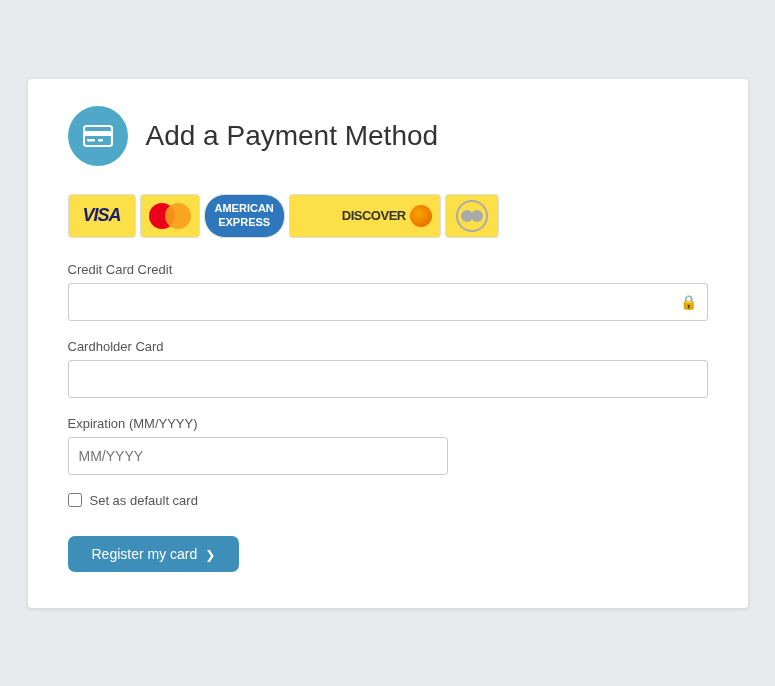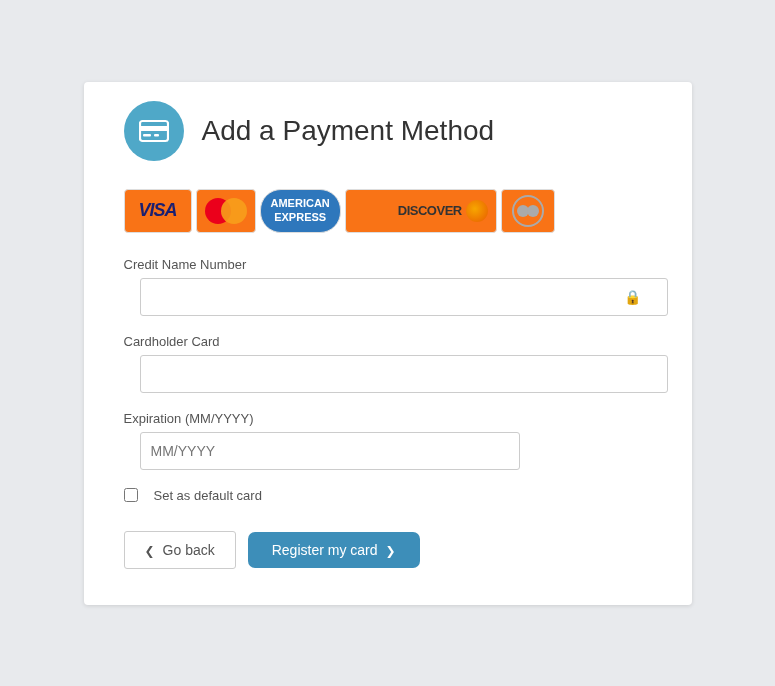--- a/index.html
+++ b/index.html
@@ -10,22 +10,22 @@
       display: flex;
       justify-content: center;
       align-items: center;
       min-height: 686px;
       width: 775px;
     }
 
     .card {
       background: #fff;
       border-radius: 4px;
-      padding: 19px 40px 36px 40px;
-      width: 608px;
+      padding: 27px 40px 36px 40px;
+      width: 720px;
       box-shadow: 0 1px 4px rgba(0,0,0,0.12);
     }
 
     .header {
       display: flex;
       align-items: center;
       margin-bottom: 28px;
     }
 
     .header-icon {
@@ -59,21 +59,21 @@
     }
 
     .logo-item {
       height: 44px;
       border: 1px solid #ddd;
       border-radius: 4px;
       display: flex;
       align-items: center;
       justify-content: center;
       padding: 4px 10px;
-      background: #f97316;
+      background: #fde047;
     }
 
     .logo-visa {
       font-size: 18px;
       font-weight: 900;
       color: #1a1f71;
       font-style: italic;
       letter-spacing: -1px;
       padding: 4px 14px;
     }
@@ -193,21 +193,20 @@
     .form-input {
       width: 100%;
       height: 38px;
       border: 1px solid #ccc;
       border-radius: 3px;
       padding: 6px 10px;
       font-size: 14px;
       color: #ec4899;
       outline: none;
       background: #fff;
-      margin-left: 16px;
     }
 
     .input-with-icon {
       position: relative;
     }
 
     .input-with-icon .form-input {
       padding-right: 36px;
     }
 
@@ -221,21 +220,21 @@
       pointer-events: none;
     }
 
     .cvc-input {
       width: 200px !important;
     }
 
     .checkbox-row {
       display: flex;
       align-items: center;
-      gap: 16px;
+      gap: 8px;
       margin-bottom: 28px;
       margin-top: 4px;
     }
 
     .checkbox-row input[type="checkbox"] {
       width: 14px;
       height: 14px;
       cursor: pointer;
     }
 
@@ -329,21 +328,21 @@
 
     <div class="logo-item logo-diners">
       <div class="diners-logo">
         <div class="diners-inner-left"></div>
         <div class="diners-inner-right"></div>
       </div>
     </div>
   </div>
 
   <div class="form-group">
-    <label class="form-label">Credit Name Number</label>
+    <label class="form-label">Credit Card Credit</label>
     <div class="input-with-icon">
       <input type="text" class="form-input" placeholder="" style="">
       <span class="input-lock-icon">🔒</span>
     </div>
   </div>
 
   <div class="form-group">
     <label class="form-label">Cardholder Card</label>
     <input type="text" class="form-input" placeholder="" style="">
   </div>
@@ -353,22 +352,18 @@
     <label class="form-label">Expiration (MM/YYYY)</label>
     <input type="text" class="form-input" style="width: 380px;" placeholder="MM/YYYY">
   </div>
 
   <div class="checkbox-row">
     <input type="checkbox" id="default-card" style="">
     <label for="default-card" class="checkbox-label">Set as default card</label>
   </div>
 
   <div class="button-row">
-    <button class="btn-back">
-      <span class="chevron-left"></span>
-      <span>Go back</span>
-    </button>
     <button class="btn-register">
       <span>Register my card</span>
       <span class="chevron-right"></span>
     </button>
   </div>
 </div>
 
 </body></html>

